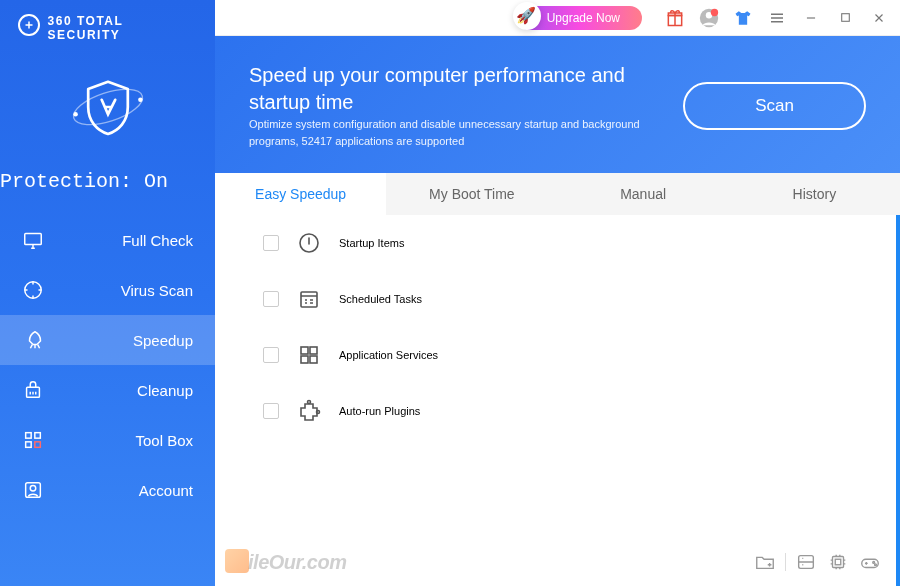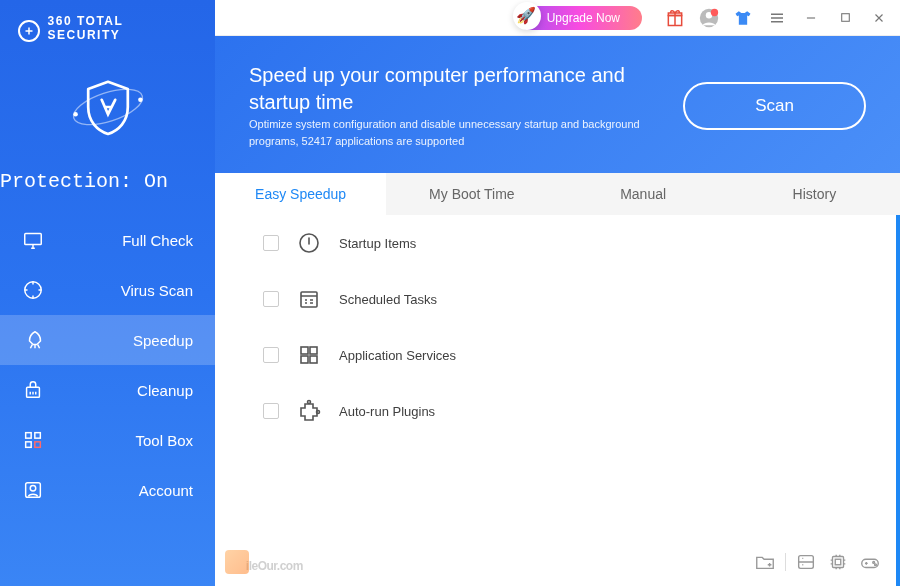--- a/index.html
+++ b/index.html
@@ -1,21 +1,21 @@
 <!DOCTYPE html>
 <html><head>
 <meta charset="utf-8">
 <style>
 * { margin: 0; padding: 0; box-sizing: border-box; font-family: "Segoe UI", Arial, sans-serif; }
 body { width: 900px; height: 586px; overflow: hidden; background: #fff; }
 .app { display: flex; width: 100%; height: 100%; }
 
 
 .sidebar { width: 215px; background: linear-gradient(180deg, #2466e8 0%, #2b73f0 50%, #3a85f5 100%); color: #fff; display: flex; flex-direction: column; }
-.logo-row { display: flex; align-items: flex-end; padding: 14px 18px 8px; gap: 8px; }
+.logo-row { display: flex; align-items: flex-start; padding: 14px 18px 8px; gap: 8px; }
 .logo-badge { width: 22px; height: 22px; border-radius: 50%; border: 2px solid #fff; display: flex; align-items: center; justify-content: center; }
 .logo-text { font-size: 12px; font-weight: 700; letter-spacing: 1.5px; }
 .shield-wrap { text-align: center; padding: 12px 0 6px; position: relative; }
 .protection-status { text-align: left; font-size: 20px; padding: 8px 0 22px; font-family: Liberation Mono, monospace; }
 .nav { display: flex; flex-direction: column; }
 .nav-item { display: flex; align-items: center; gap: 14px; padding: 14px 22px; font-size: 15px; cursor: pointer; justify-content: space-between; }
 .nav-item.active { background: rgba(255,255,255,0.20); padding-left: 24px; }
 .nav-icon { width: 22px; height: 22px; display: flex; align-items: center; justify-content: center; flex-shrink: 0; }
 
 
@@ -35,28 +35,28 @@
 
 .tabs { display: flex; background: #f5f5f5; }
 .tab { flex: 1; text-align: center; padding: 13px 4px; font-size: 14px; color: #666; cursor: pointer; }
 .tab.active { background: #fff; color: #1e88f5; }
 
 
 .categories { flex: 1; overflow-y: auto; position: relative; border-right: 4px solid #1e88f5; }
 .cat-row { display: flex; align-items: center; gap: 18px; padding: 16px 0 16px 48px; }
 .checkbox { width: 16px; height: 16px; border: 1.5px solid #ccc; border-radius: 2px; cursor: pointer; }
 .cat-icon { width: 24px; height: 24px; color: #555; display: flex; align-items: center; justify-content: center; }
-.cat-label { font-size: 13px; color: #404040; }
+.cat-label { font-size: 11px; color: #000000; }
 
 
 .footer-icons { position: absolute; right: 18px; bottom: 12px; display: flex; align-items: center; gap: 8px; color: #999; }
 .footer-icons .sep { width: 1px; height: 18px; background: #ddd; }
 .fi { width: 24px; height: 24px; display: flex; align-items: center; justify-content: center; cursor: pointer; }
 
-.watermark { position: absolute; left: 10px; bottom: 12px; font-size: 12px; color: rgba(120,120,120,0.35); font-weight: 600; pointer-events: none; letter-spacing: -0.5px; }
+.watermark { position: absolute; left: 10px; bottom: 12px; font-size: 20px; color: rgba(120,120,120,0.35); font-weight: 600; pointer-events: none; letter-spacing: -0.5px; font-style: italic; }
 .watermark-cube { display:inline-block; width: 24px; height: 24px; background: linear-gradient(135deg, #ffa64d, #ff7b1a); border-radius: 4px; vertical-align: -4px; margin-right: -6px; opacity: 0.5; }
 </style>
 </head>
 <body>
 
 <div class="app">
 
   <div class="sidebar">
     <div class="logo-row">
       <span class="logo-badge">

